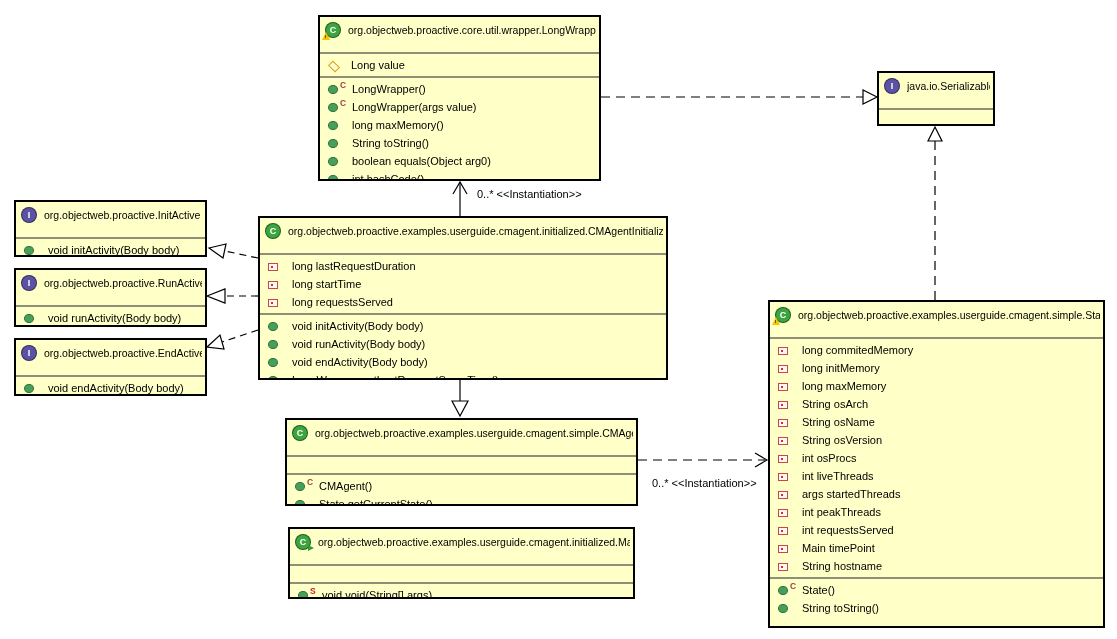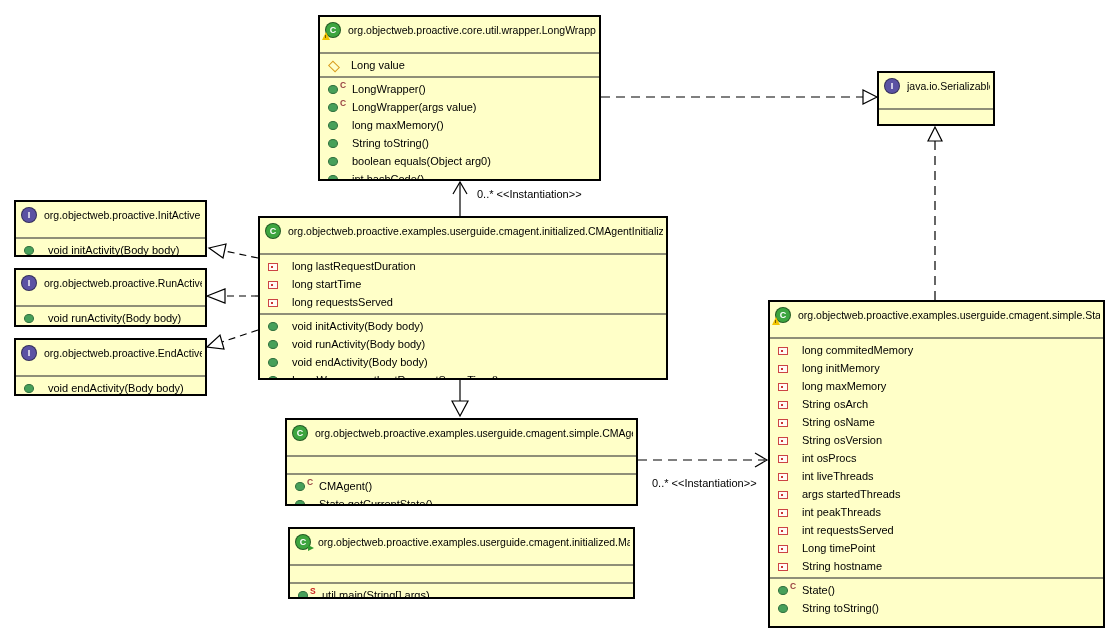--- a/index.html
+++ b/index.html
@@ -295,21 +295,21 @@
         <span class="kcircle class">C</span>
         <span class="run-decorator"></span>
       </span>
       <span class="title-text">org.objectweb.proactive.examples.userguide.cmagent.initialized.Main</span>
     </div>
   <div class="compartment empty"></div>
       <div class="compartment grow">
         <div class="member-row">
           <span class="micon public-method-icon"></span>
           <span class="mark-slot static">S</span>
-          <span class="mlabel">util main(String[] args)</span>
+          <span class="mlabel">void void(String[] args)</span>
         </div>
       </div>
     </div>
 
   <div class="uml-box" id="box-state">
     <div class="uml-title">
       <span class="kicon">
         <span class="kcircle class">C</span>
         <span class="warning-decorator"></span>
       </span>
@@ -367,21 +367,21 @@
           <span class="mlabel">int peakThreads</span>
         </div>
         <div class="member-row">
           <span class="micon private-field-icon"></span>
           <span class="mark-slot"></span>
           <span class="mlabel">int requestsServed</span>
         </div>
         <div class="member-row">
           <span class="micon private-field-icon"></span>
           <span class="mark-slot"></span>
-          <span class="mlabel">Long timePoint</span>
+          <span class="mlabel">Main timePoint</span>
         </div>
         <div class="member-row">
           <span class="micon private-field-icon"></span>
           <span class="mark-slot"></span>
           <span class="mlabel">String hostname</span>
         </div>
       </div>
       <div class="compartment grow">
         <div class="member-row">
           <span class="micon public-method-icon"></span>

